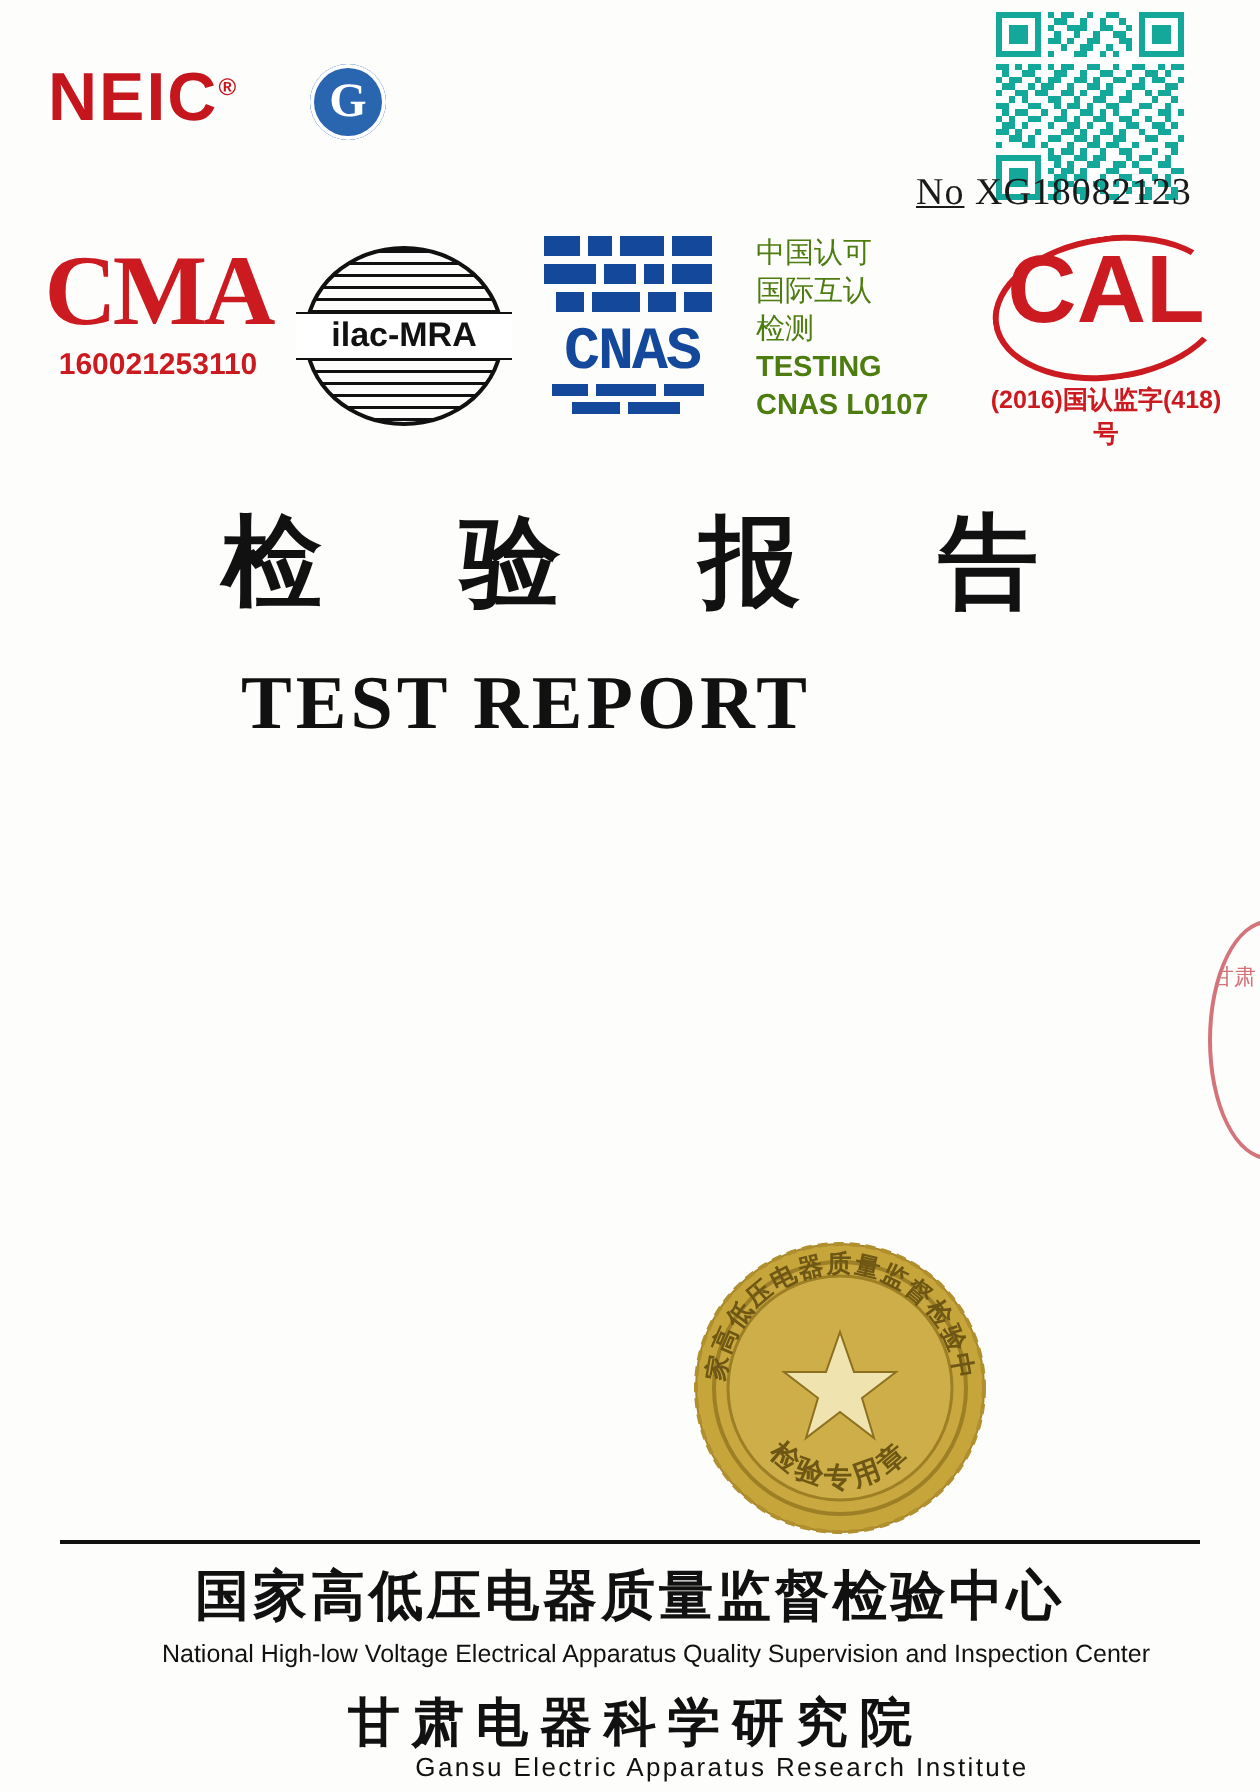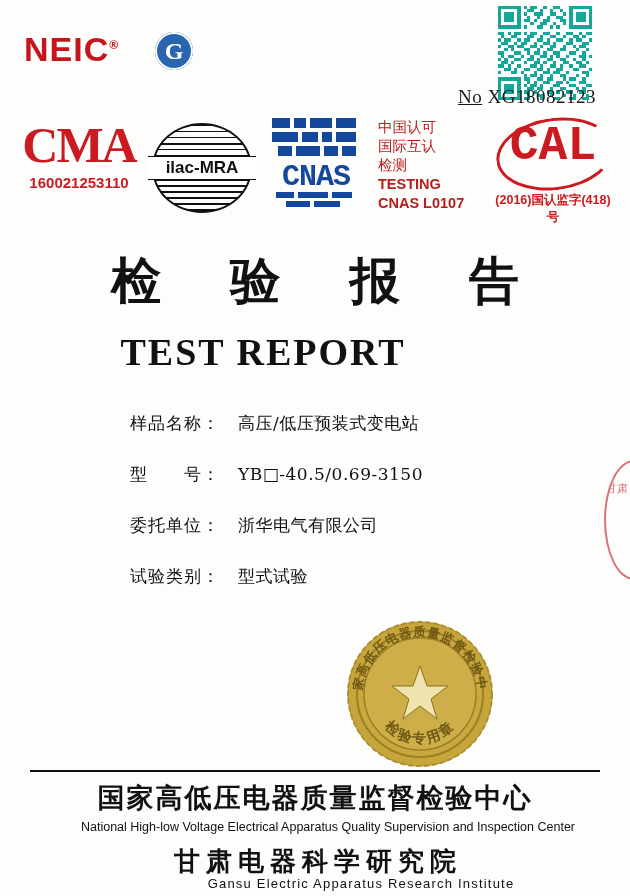--- a/index.html
+++ b/index.html
@@ -189,39 +189,39 @@
 
   
   .cnastext {
     position: absolute;
     top: 118px;
     left: 378px;
     width: 120px;
     font-family: "Liberation Sans", sans-serif;
     font-size: 14.5px;
     line-height: 19px;
-    color: #b91c1c;
+    color: #4d7c0f;
     letter-spacing: 0px;
   }
   .cnastext .en {
     font-family: "Liberation Sans", sans-serif;
     font-weight: bold;
     font-size: 14.5px;
   }
 
   
   .cal {
     position: absolute;
     top: 116px;
     left: 492px;
     width: 122px;
     text-align: center;
   }
   .cal .letters {
-    font-family: Liberation Mono, monospace;
+    font-family: Liberation Sans, sans-serif;
     font-weight: bold;
     font-size: 48px;
     color: #cc1b20;
     line-height: 60px;
     letter-spacing: 0px;
     position: relative;
   }
   .cal .oval {
     position: absolute;
     top: 2px;
@@ -658,38 +658,20 @@
     <div class="letters">
       <span class="oval"></span>
       <span>CAL</span>
     </div>
     <div class="num">(2016)国认监字(418)号</div>
   </div>
 
   <div class="title-cn">检 验 报 告</div>
   <div class="title-en">TEST REPORT</div>
 
-  <div class="fields">
-    <div class="field-row">
-      <div class="field-label">样品名称：</div>
-      <div class="field-value">高压/低压预装式变电站</div>
-    </div>
-    <div class="field-row">
-      <div class="field-label">型　　号：</div>
-      <div class="field-value">YB□-40.5/0.69-3150</div>
-    </div>
-    <div class="field-row">
-      <div class="field-label">委托单位：</div>
-      <div class="field-value">浙华电气有限公司</div>
-    </div>
-    <div class="field-row">
-      <div class="field-label">试验类别：</div>
-      <div class="field-value">型式试验</div>
-    </div>
-  </div>
 
   <div class="edge-stamp">甘肃</div>
 
   <div class="seal">
     <svg width="160" height="160" viewBox="0 0 160 160">
       <defs>
         <path id="arcTop" d="M 22,80 A 58,58 0 0 1 138,80" fill="none"></path>
         <path id="arcBottom" d="M 40,106 A 46,46 0 0 0 120,106" fill="none"></path>
       </defs>
       <g>

